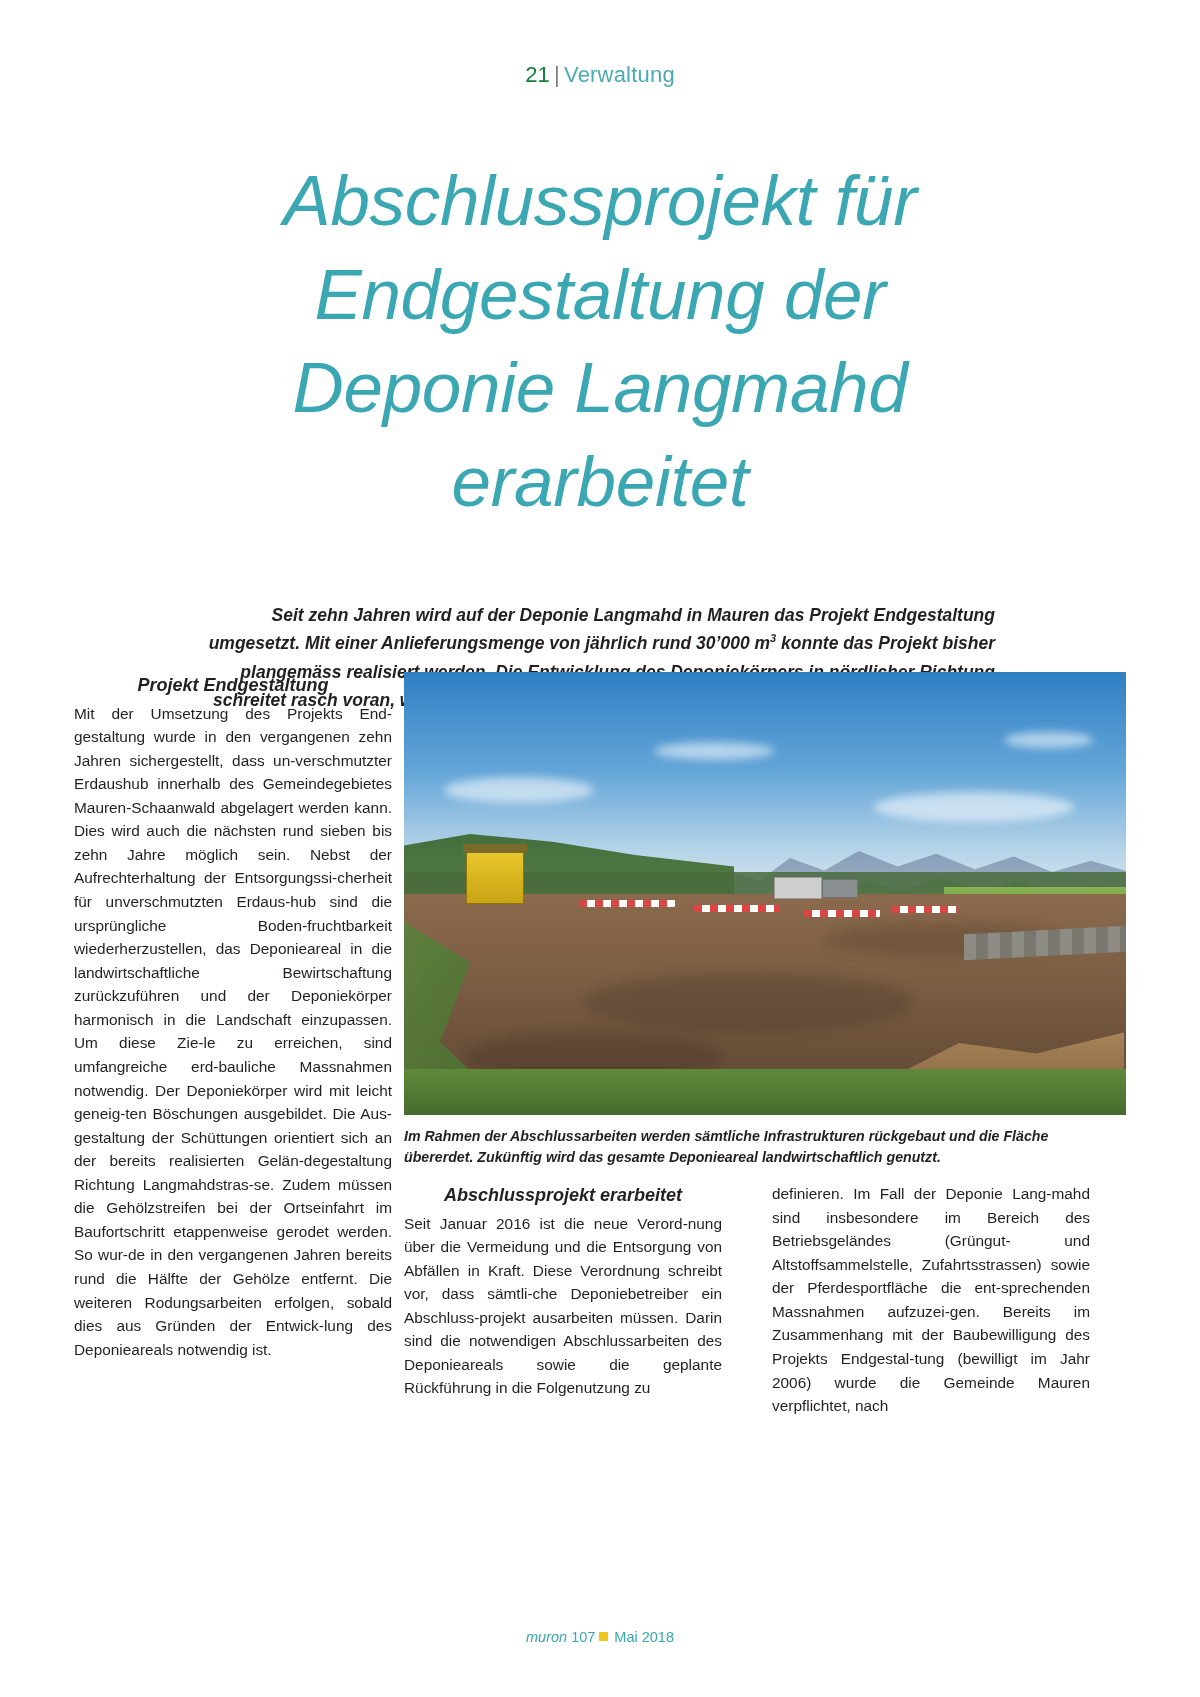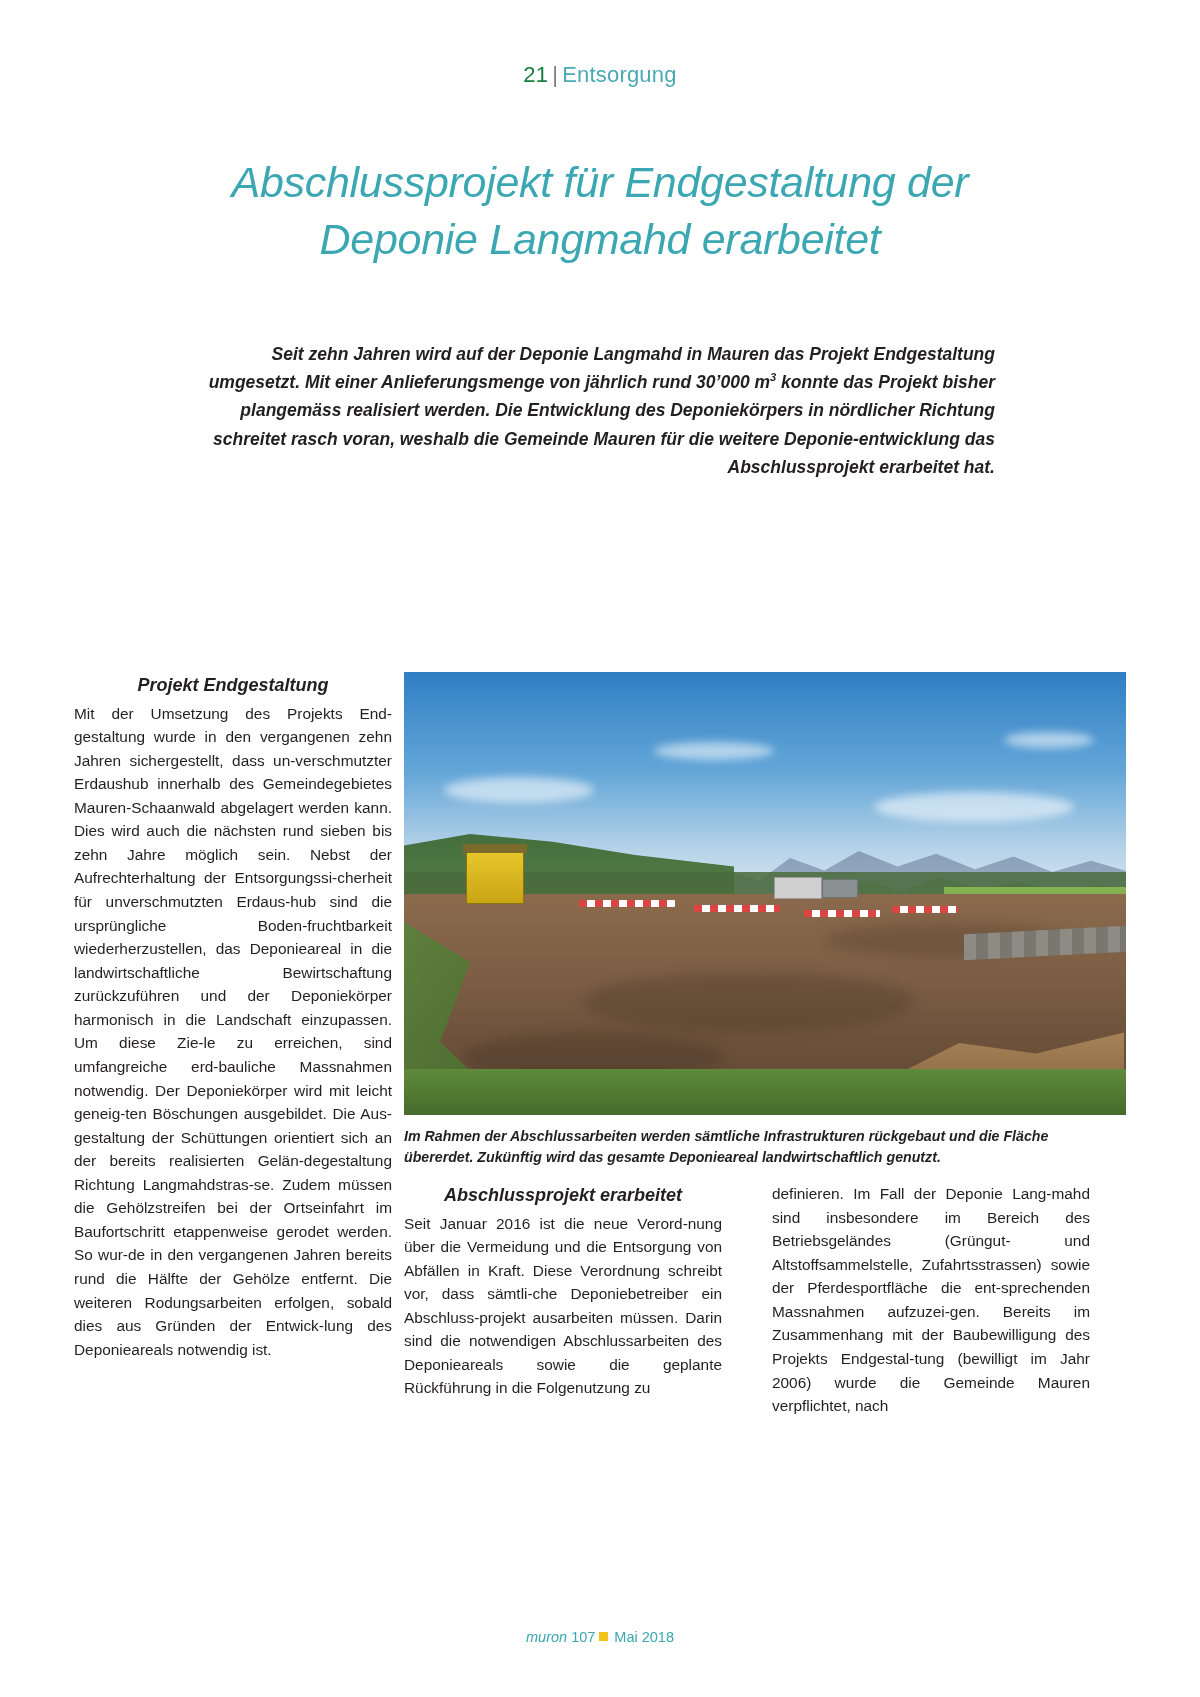--- a/index.html
+++ b/index.html
@@ -39,21 +39,21 @@
   .header .section {
     color: #4aa9b4;
   }
 
   
   .title {
     margin: 66px auto 0;
     width: 760px;
     text-align: center;
     color: #3aa7b2;
-    font-size: 43px;
+    font-size: 71px;
     line-height: 1.32;
     font-style: italic;
     font-weight: 400;
     letter-spacing: -0.3px;
   }
 
   
   .lead {
     margin: 72px auto 0;
     width: 790px;
@@ -241,21 +241,21 @@
     vertical-align: 1px;
   }
   .footer .date { font-style: normal; color: #3aa7b2; }
 </style>
 </head>
 <body>
 
 <div class="page">
 
   <div class="header">
-    <span class="pagenum">21</span><span class="sep">|</span><span class="section">Entsorgung</span>
+    <span class="pagenum">21</span><span class="sep">|</span><span class="section">Verwaltung</span>
   </div>
 
   <h1 class="title">Abschlussprojekt für Endgestaltung der Deponie Langmahd erarbeitet</h1>
 
   <p class="lead">
     <span>Seit zehn Jahren wird auf der Deponie Langmahd in Mauren das Projekt Endgestaltung umgesetzt. Mit einer Anlieferungsmenge von jährlich rund 30’000 m</span><sup>3</sup><span> konnte das Projekt bisher plangemäss realisiert werden. Die Entwicklung des Deponiekörpers in nördlicher Richtung schreitet rasch voran, weshalb die Gemeinde Mauren für die weitere Deponie-entwicklung das Abschlussprojekt erarbeitet hat.</span>
   </p>
 
   <div class="content">
 

